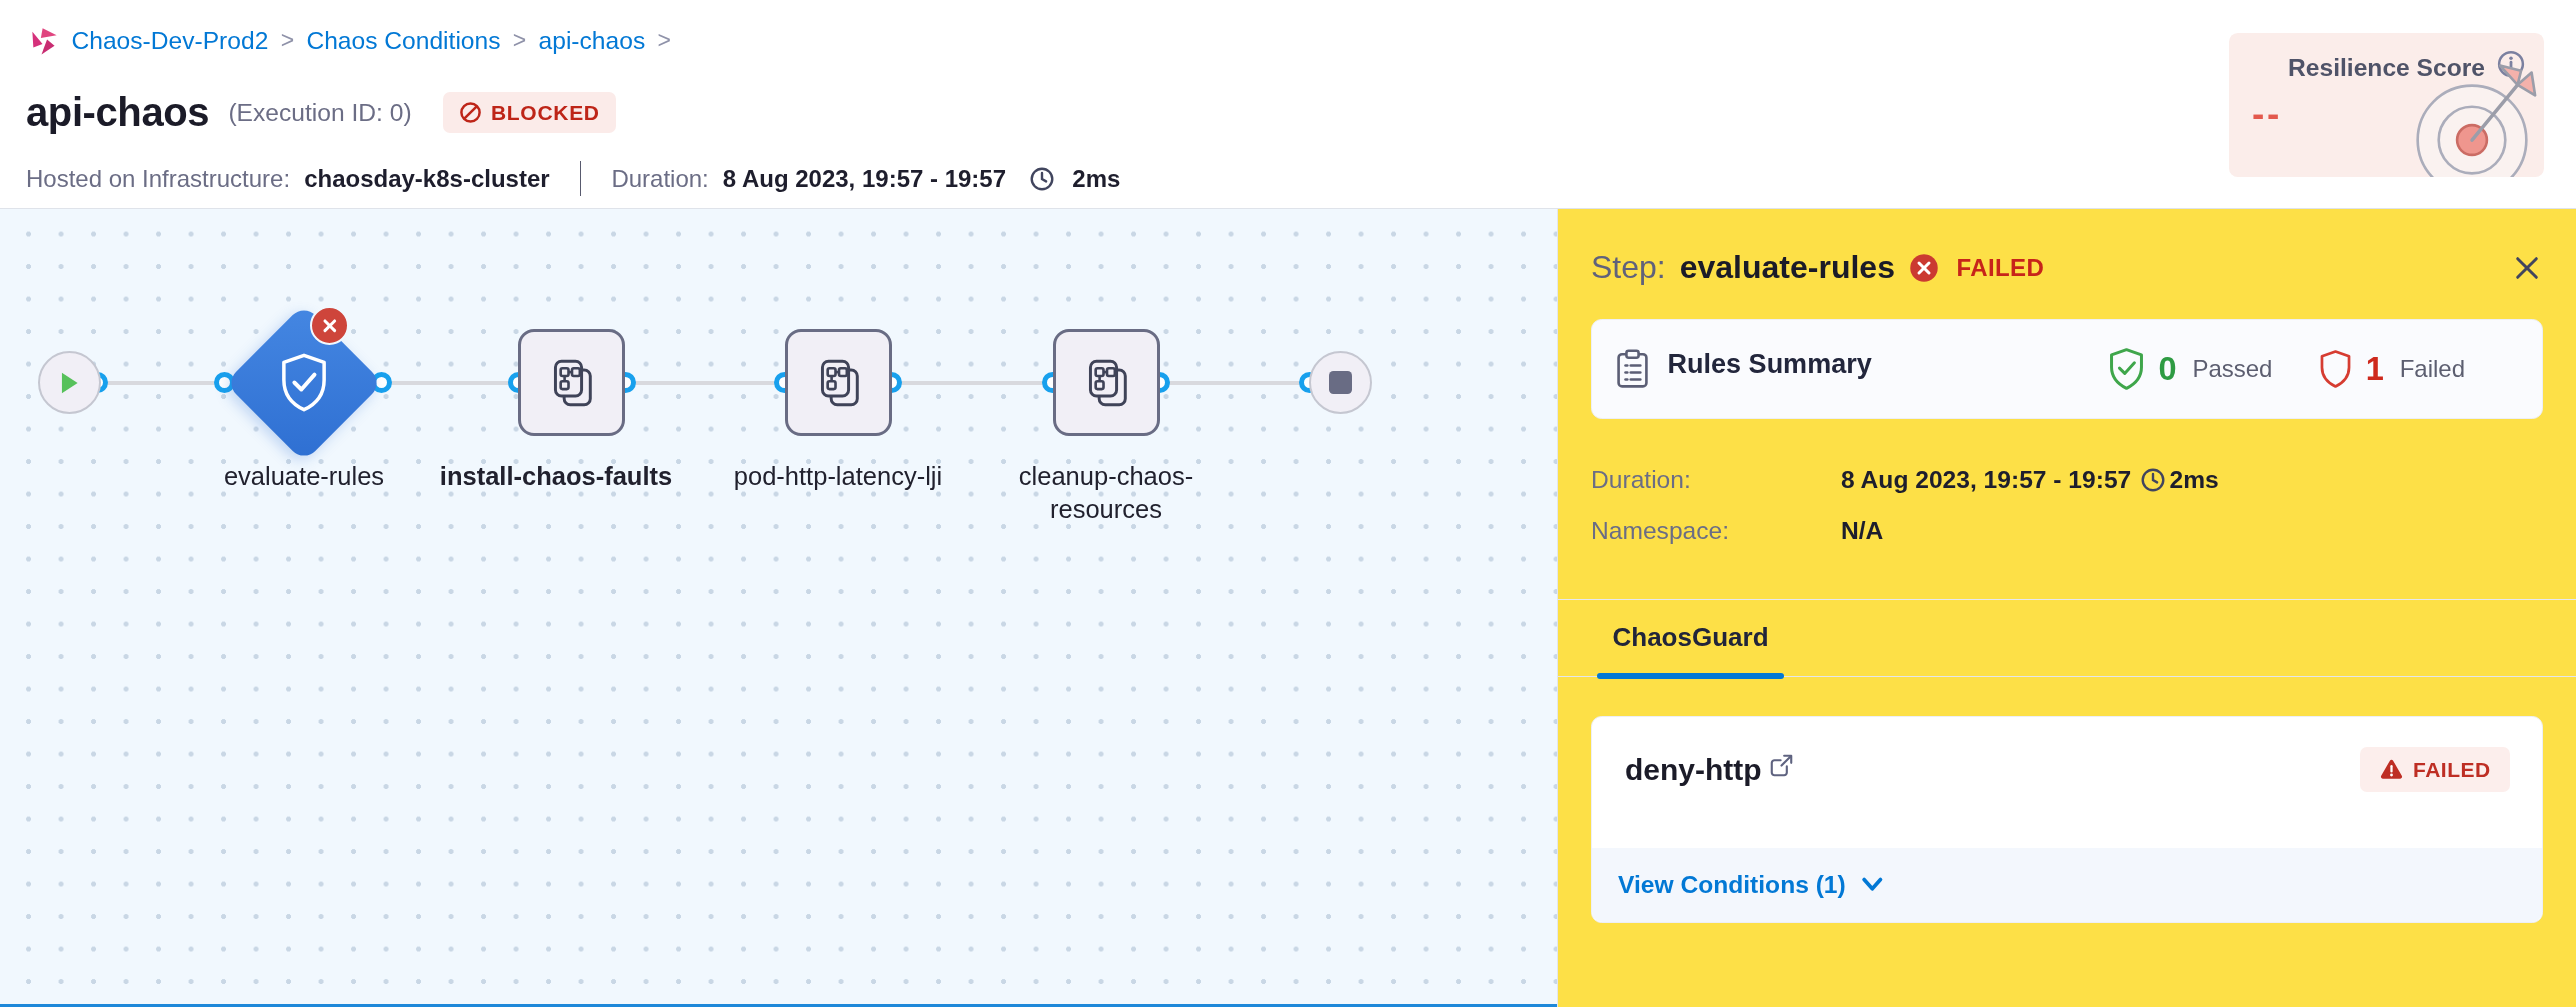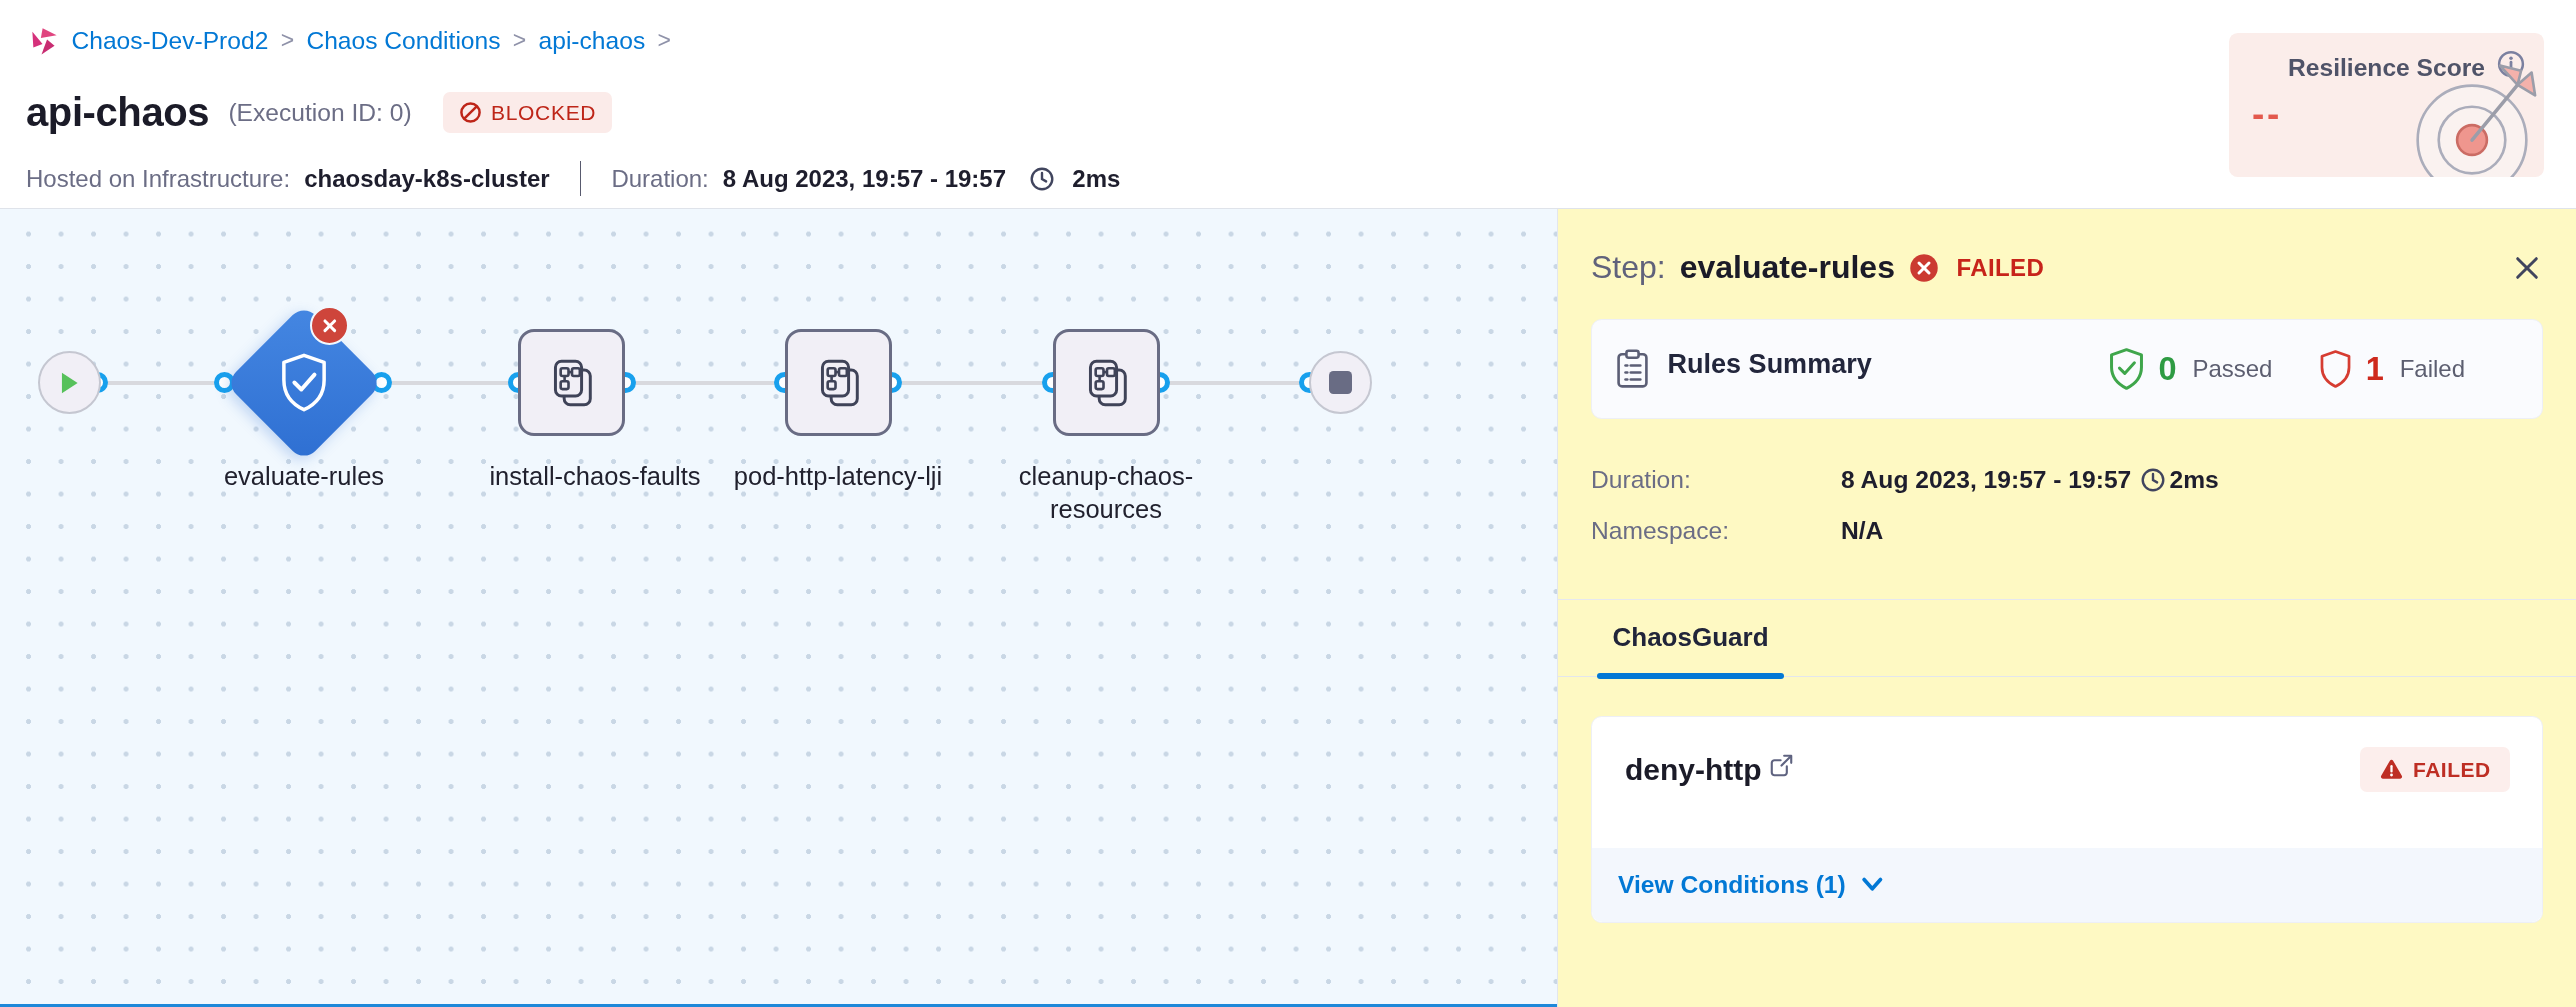--- a/index.html
+++ b/index.html
@@ -8,21 +8,21 @@
 
   
   .header { position:relative; height:209px; background:#fff; border-bottom:0.9px solid #dfe3ea; padding:23px 32px 0 26px; }
   .breadcrumb { display:flex; align-items:center; gap:10.5px; font-size:24.6px; }
   .breadcrumb .crumb { color:#0278d5; cursor:pointer; }
   .breadcrumb .sep { color:#8f92a9; font-size:23px; padding:0 1.8px; }
   .titlerow { display:flex; align-items:center; gap:19.3px; margin-top:32px; }
   .page-title { font-size:40px; font-weight:700; color:#1b1b28; letter-spacing:-0.4px; }
   .exec-id { font-size:24.6px; color:#6b6d85; }
   .badge-blocked { display:flex; align-items:center; gap:8.8px; background:#fbebe9; border-radius:7px; padding:8.8px 16px; margin-left:12.3px; }
-  .badge-blocked span { color:#be2518; font-size:21px; font-weight:400; letter-spacing:0.7px; }
+  .badge-blocked span { color:#be2518; font-size:21px; font-weight:700; letter-spacing:0.7px; }
   .metarow { display:flex; align-items:center; gap:14px; margin-top:26px; font-size:24px; }
   .meta-label { color:#6b6d85; }
   .meta-value { color:#1e1e2d; font-weight:700; }
   .meta-div { width:1.8px; height:35px; background:#585a6e; margin:0 16px; }
   .clock-icon { margin:0 3.5px 0 8.8px; }
 
   
   .resilience { position:absolute; top:33px; right:32px; width:315px; height:144px; background:#fbedea; border-radius:8.8px; padding:21px 23px; overflow:hidden; }
   .resilience-title { font-size:24.6px; font-weight:600; color:#4f5368;text-align:center; }
   .resilience-value { position:absolute; left:23px; bottom:42px; font-size:37px; font-weight:800; color:#e3594d; letter-spacing:2.6px; }
@@ -49,21 +49,21 @@
   .diamond-badge { position:absolute; left:310px; top:97px; width:39px; height:39px; border-radius:50%;
                    background:#ce453b; border:2.6px solid #f1f8fe; display:flex; align-items:center; justify-content:center; }
 
   .node-square { position:absolute; top:120px; width:107px; height:107px; border-radius:16px;
                  background:#f1eff6; border:3.5px solid #696c84; display:flex; align-items:center; justify-content:center; }
 
   .node-label { position:absolute; top:251px; width:246px; text-align:center; font-size:25.5px;
                 line-height:1.28; color:#21212e; overflow-wrap:break-word; }
 
   
-  .panel { flex:1; background:#fef9c3; border-left:0.9px solid #e3e6ed; padding:0 33px; position:relative; }
+  .panel { flex:1; background:#fde047; border-left:0.9px solid #e3e6ed; padding:0 33px; position:relative; }
   .step-header { display:flex; align-items:center; gap:14px; margin-top:40px; }
   .step-label { font-size:32px; color:#60627b; }
   .step-name { font-size:32px; font-weight:700; color:#1b1b28; }
   .step-status { font-size:24px; font-weight:700; color:#c7241a; letter-spacing:0.4px; margin-left:3.5px; }
   .close-btn { margin-left:auto; cursor:pointer; display:flex; }
 
   .rules-card { margin-top:33px; height:100px; background:#fafbfe; border:0.9px solid #edeff6; border-radius:10.5px;
                 display:flex; align-items:center; padding:0 77px 0 23px; }
   .rules-left { display:flex; align-items:flex-start; gap:17.6px; }
   .rules-title { font-size:27px; font-weight:600; color:#22263c; }
@@ -235,21 +235,21 @@
         <line x1="27" y1="18.5" x2="31" y2="18.5" stroke="#3f4358" stroke-width="3"></line>
         <line x1="22.5" y1="23" x2="22.5" y2="29" stroke="#3f4358" stroke-width="3"></line>
       </svg>
     </div>
 
     <div class="node-circle" style="left:1309px;">
       <div class="stop-square"></div>
     </div>
 
     <div class="node-label" style="left:181px;">evaluate-rules</div>
-    <div class="node-label" style="left:472px;">install-chaos-faults</div>
+    <div class="node-label" style="left:433px;font-weight:bold;">install-chaos-faults</div>
     <div class="node-label" style="left:715px;">pod-http-latency-lji</div>
     <div class="node-label" style="left:983px;">cleanup-chaos-resources</div>
 
     <div class="canvas-scrollbar"></div>
   </div>
 
   <div class="panel">
 
     <div class="step-header">
       <span class="step-label">Step:</span>

